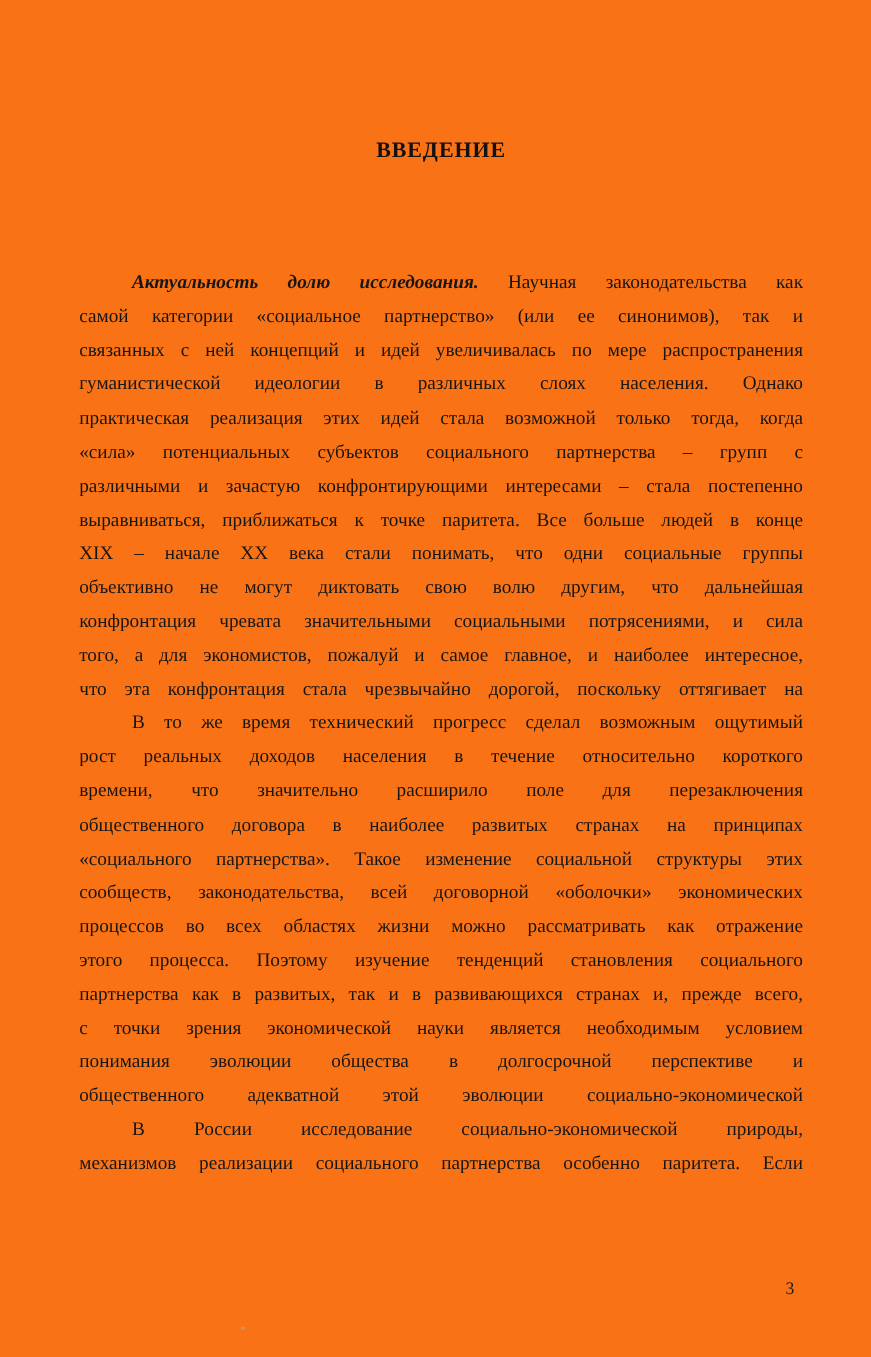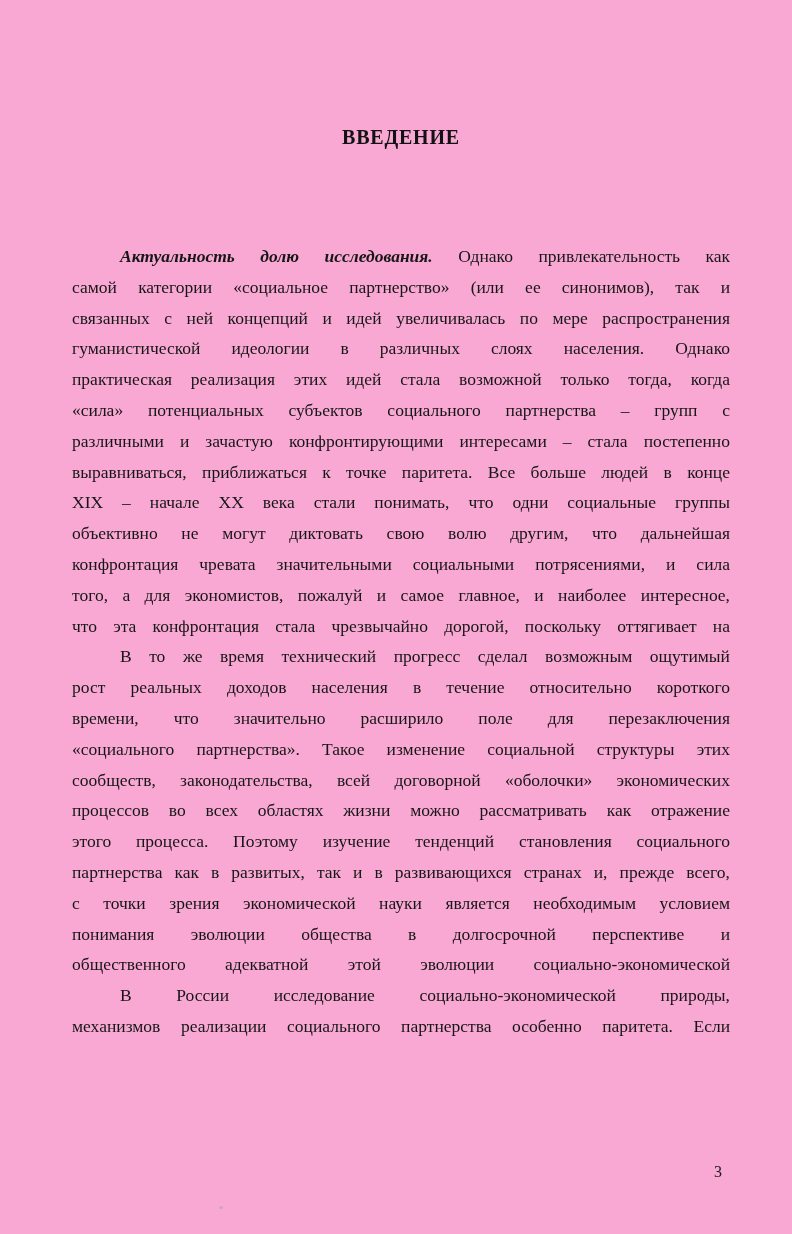--- a/index.html
+++ b/index.html
@@ -5,21 +5,21 @@
   * { box-sizing: border-box; }
   html, body { margin: 0; padding: 0; }
   body {
     width: 792px; height: 1234px;
     background: #ffffff;
     font-family: "Liberation Serif", "DejaVu Serif", serif;
   }
   .page {
     position: relative;
     width: 792px; height: 1234px;
-    background: #f9a8d4;
+    background: #f97316;
     color: #161616;
     overflow: hidden;
   }
   .title {
     position: absolute;
     top: 126px; left: 72px; width: 658px;
     margin: 0;
     text-align: center;
     font-size: 20px;
     font-weight: bold;
@@ -54,36 +54,37 @@
     border-radius: 50%;
     opacity: 0.6;
   }
 </style>
 </head>
 <body>
 
 <div class="page">
   <h1 class="title">ВВЕДЕНИЕ</h1>
   <div class="doc-body">
-      <div class="line indent"><span class="lead">Актуальность долю исследования.</span><span> Однако привлекательность как</span></div>
+      <div class="line indent"><span class="lead">Актуальность долю исследования.</span><span> Научная законодательства как</span></div>
       <div class="line">самой категории «социальное партнерство» (или ее синонимов), так и</div>
       <div class="line">связанных с ней концепций и идей увеличивалась по мере распространения</div>
       <div class="line">гуманистической идеологии в различных слоях населения. Однако</div>
       <div class="line">практическая реализация этих идей стала возможной только тогда, когда</div>
       <div class="line">«сила» потенциальных субъектов социального партнерства – групп с</div>
       <div class="line">различными и зачастую конфронтирующими интересами – стала постепенно</div>
       <div class="line">выравниваться, приближаться к точке паритета. Все больше людей в конце</div>
       <div class="line">XIX – начале XX века стали понимать, что одни социальные группы</div>
       <div class="line">объективно не могут диктовать свою волю другим, что дальнейшая</div>
       <div class="line">конфронтация чревата значительными социальными потрясениями, и сила</div>
       <div class="line">того, а для экономистов, пожалуй и самое главное, и наиболее интересное,</div>
       <div class="line">что эта конфронтация стала чрезвычайно дорогой, поскольку оттягивает на</div>
       <div class="line indent">В то же время технический прогресс сделал возможным ощутимый</div>
       <div class="line">рост реальных доходов населения в течение относительно короткого</div>
       <div class="line">времени, что значительно расширило поле для перезаключения</div>
+      <div class="line">общественного договора в наиболее развитых странах на принципах</div>
       <div class="line">«социального партнерства». Такое изменение социальной структуры этих</div>
       <div class="line">сообществ, законодательства, всей договорной «оболочки» экономических</div>
       <div class="line">процессов во всех областях жизни можно рассматривать как отражение</div>
       <div class="line">этого процесса. Поэтому изучение тенденций становления социального</div>
       <div class="line">партнерства как в развитых, так и в развивающихся странах и, прежде всего,</div>
       <div class="line">с точки зрения экономической науки является необходимым условием</div>
       <div class="line">понимания эволюции общества в долгосрочной перспективе и</div>
       <div class="line">общественного адекватной этой эволюции социально-экономической</div>
       <div class="line indent">В России исследование социально-экономической природы,</div>
       <div class="line">механизмов реализации социального партнерства особенно паритета. Если</div>

